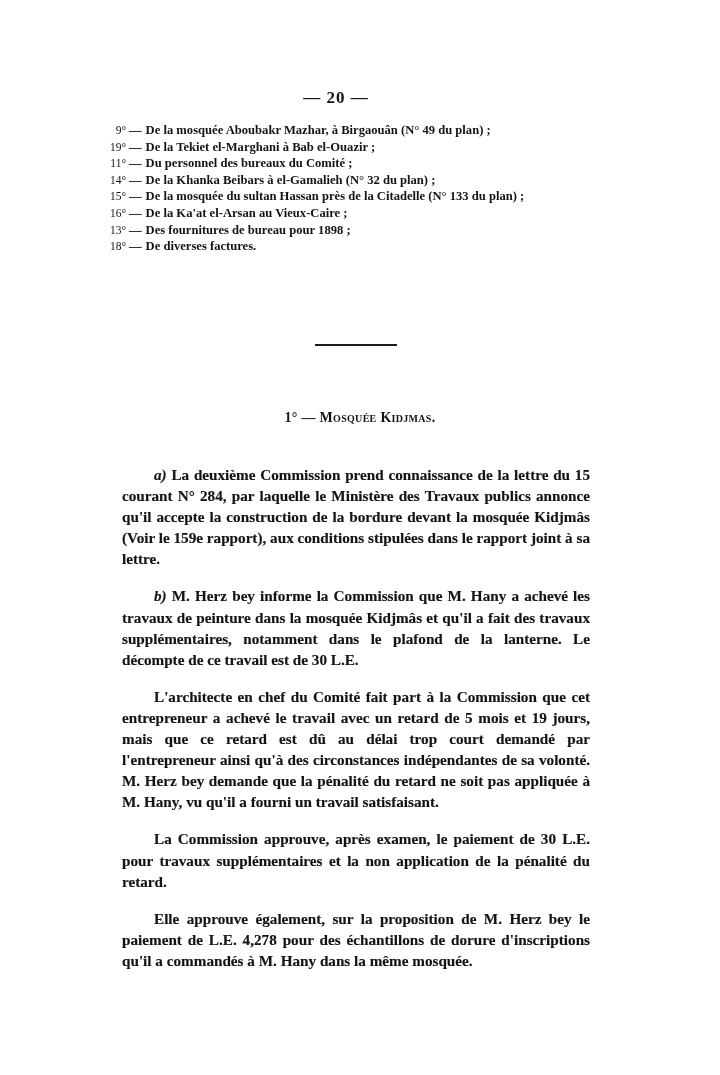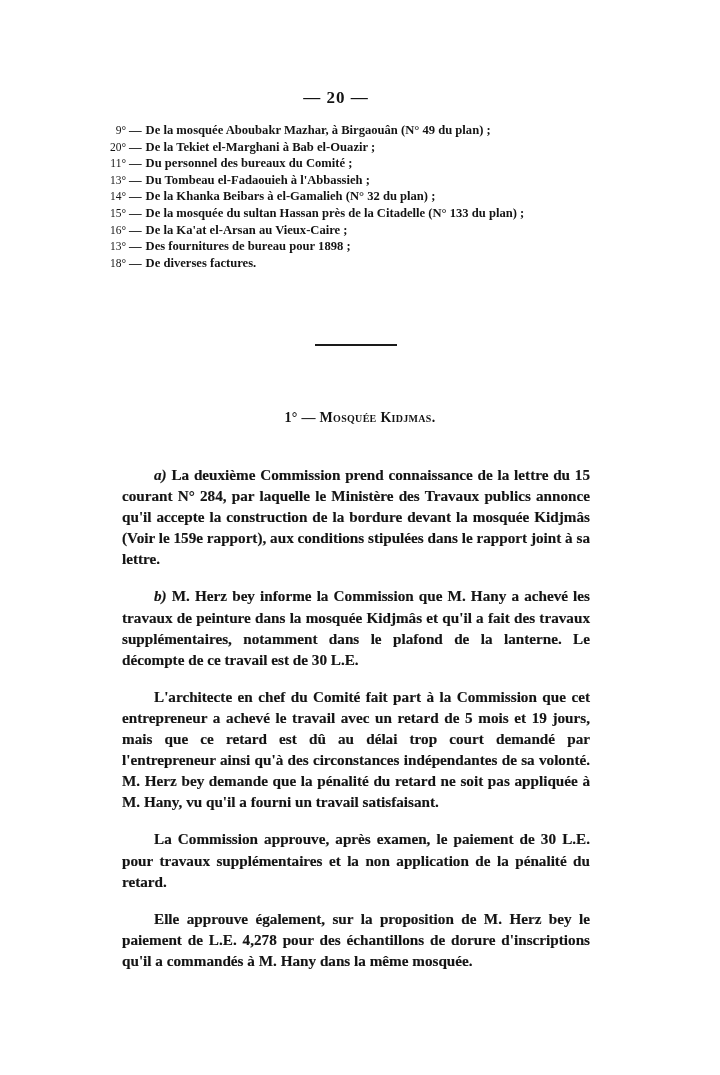--- a/index.html
+++ b/index.html
@@ -92,23 +92,22 @@
       font-style: italic;
     }
   </style>
 </head>
 <body>
 
 <div class="page-number">— 20 —</div>
 
 <ul class="toc-list">
   <li class="toc-item"><span class="toc-num">9°</span><span class="toc-dash">—</span><span>De la mosquée Aboubakr Mazhar,  à Birgaouân  (N° 49 du plan) ;</span></li>
-  <li class="toc-item"><span class="toc-num">20°</span><span class="toc-dash">—</span><span>De la Tekiet el-Marghani à Bab el-Ouazir ;</span></li>
+  <li class="toc-item"><span class="toc-num">19°</span><span class="toc-dash">—</span><span>De la Tekiet el-Marghani à Bab el-Ouazir ;</span></li>
   <li class="toc-item"><span class="toc-num">11°</span><span class="toc-dash">—</span><span>Du personnel des bureaux du Comité ;</span></li>
-  <li class="toc-item"><span class="toc-num">13°</span><span class="toc-dash">—</span><span>Du Tombeau el-Fadaouieh à l'Abbassieh ;</span></li>
   <li class="toc-item"><span class="toc-num">14°</span><span class="toc-dash">—</span><span>De la Khanka Beibars à el-Gamalieh (N° 32 du plan) ;</span></li>
   <li class="toc-item"><span class="toc-num">15°</span><span class="toc-dash">—</span><span>De la mosquée du sultan Hassan près de la Citadelle (N° 133 du  plan) ;</span></li>
   <li class="toc-item"><span class="toc-num">16°</span><span class="toc-dash">—</span><span>De la Ka'at el-Arsan au Vieux-Caire ;</span></li>
   <li class="toc-item"><span class="toc-num">13°</span><span class="toc-dash">—</span><span>Des fournitures de bureau pour 1898 ;</span></li>
   <li class="toc-item"><span class="toc-num">18°</span><span class="toc-dash">—</span><span>De diverses factures.</span></li>
 </ul>
 
 <div class="rule"></div>
 
 <div class="section-title">1° — Mosquée Kidjmas.</div>

